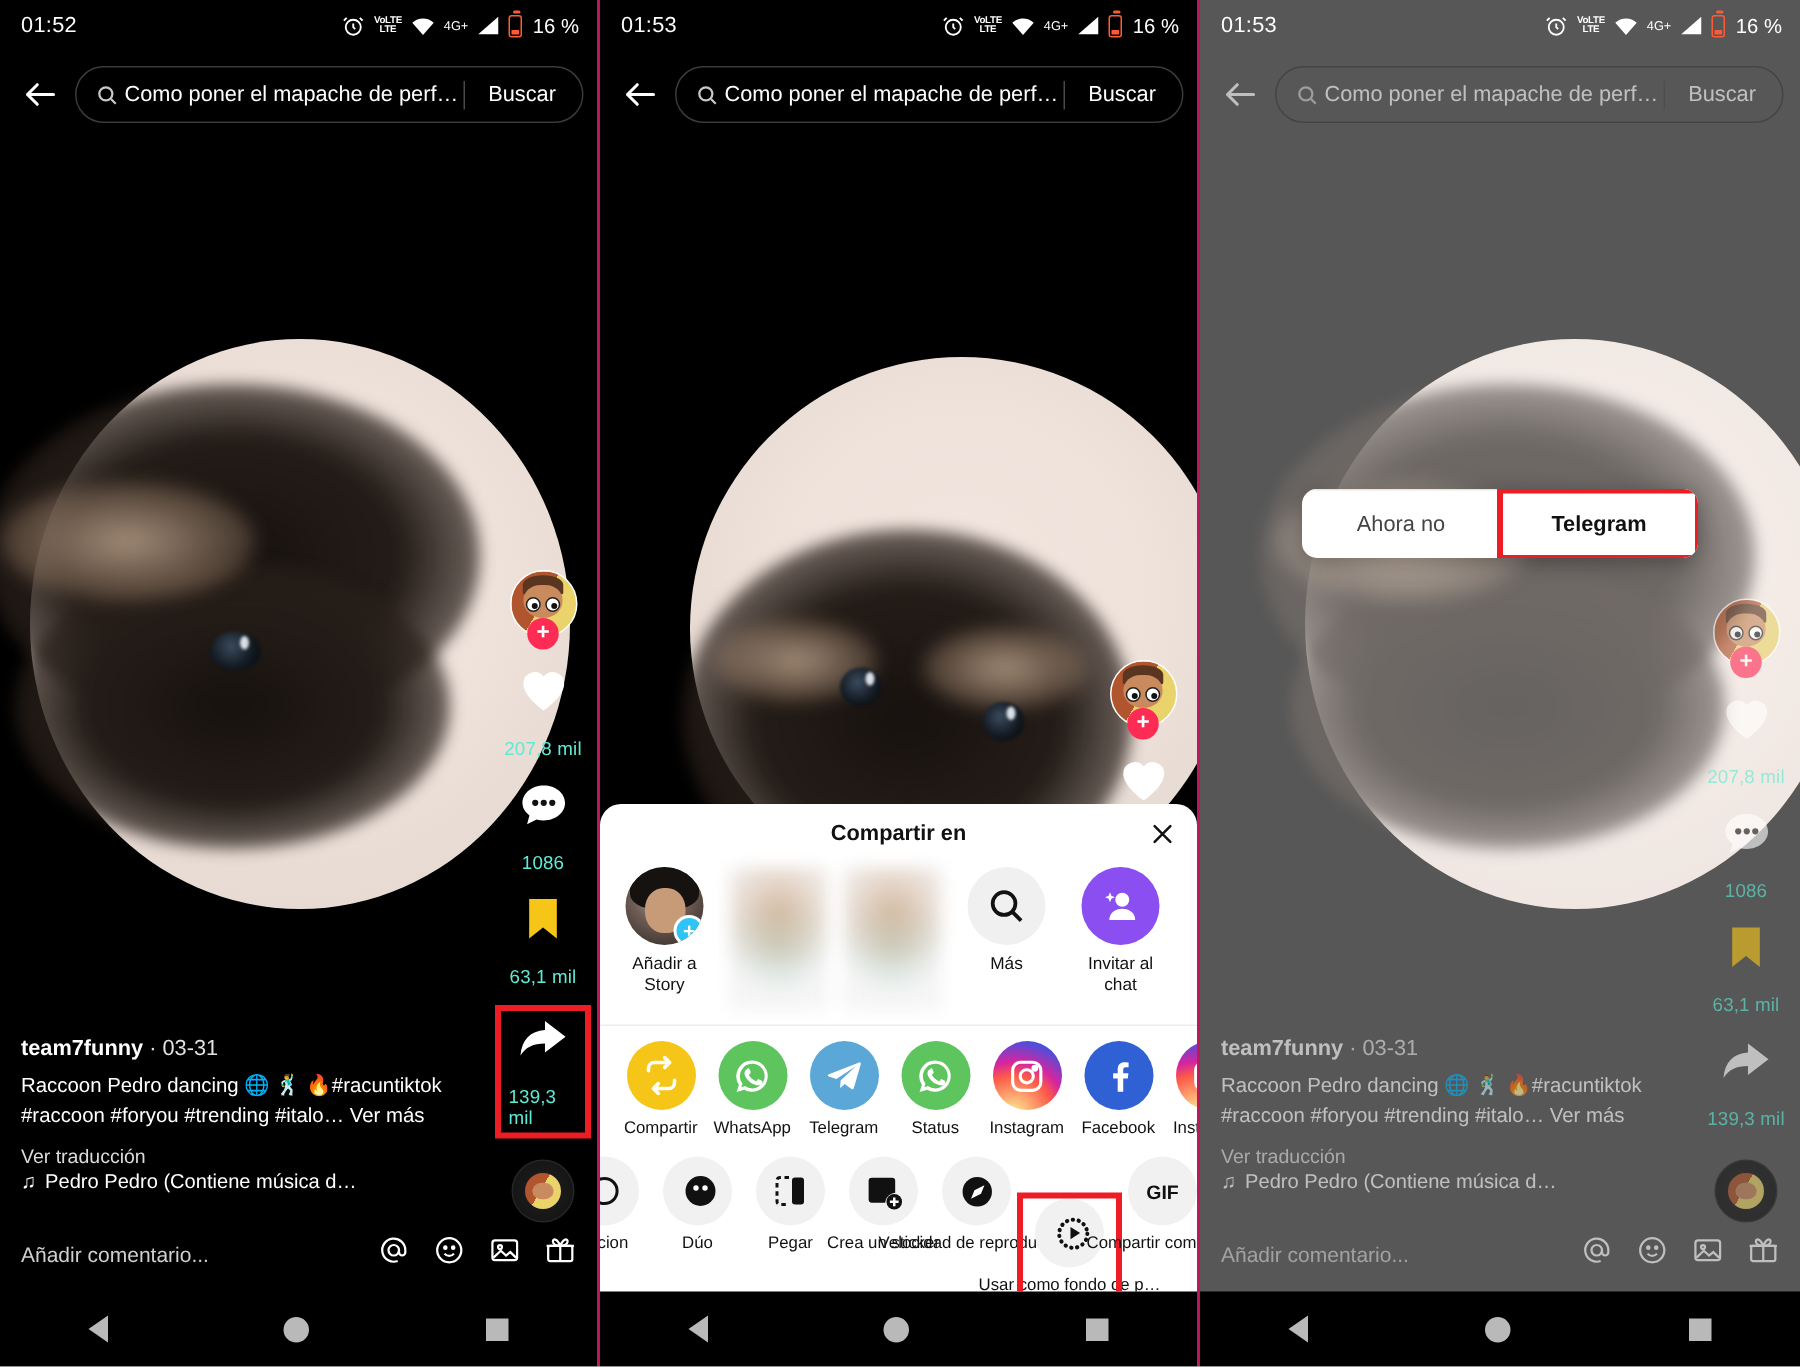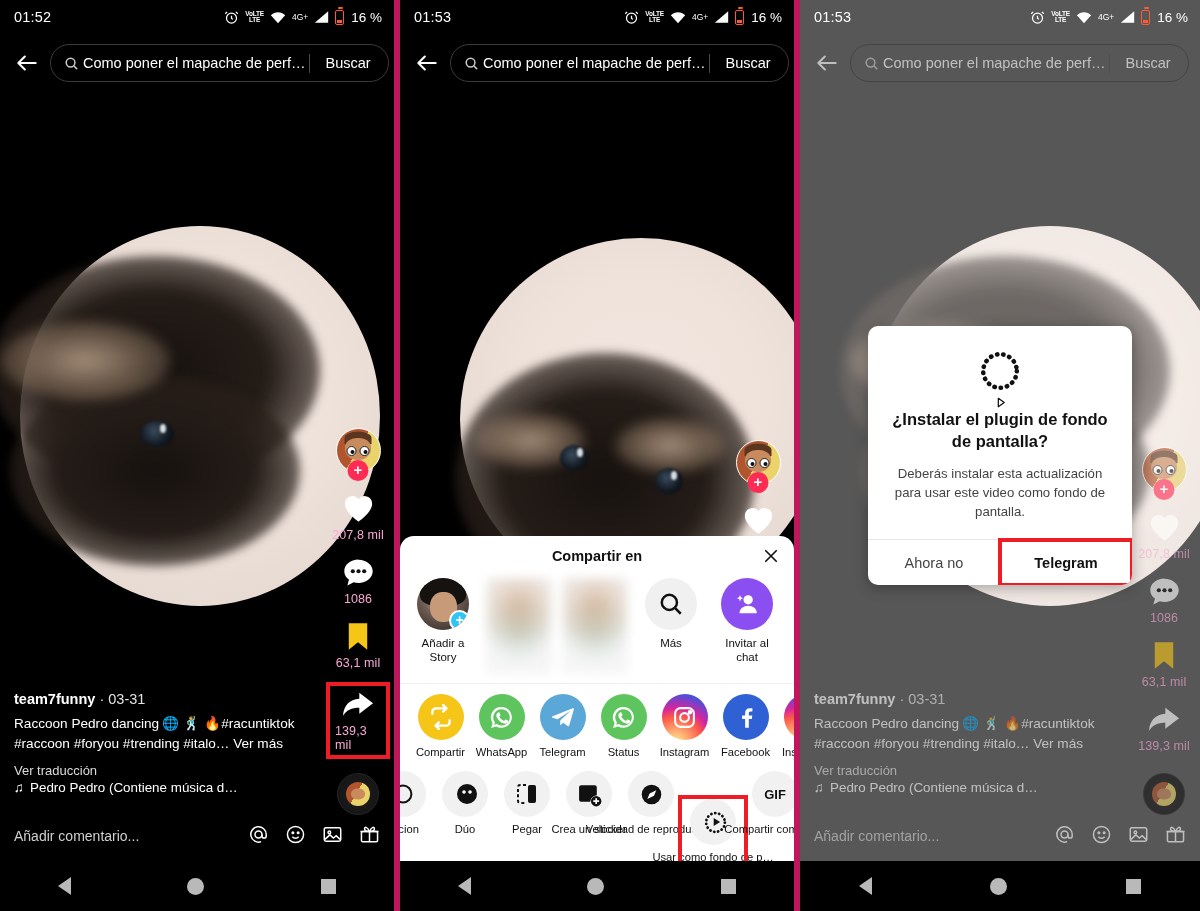--- a/index.html
+++ b/index.html
@@ -8,21 +8,21 @@
     background: #ffffff;
     font-family: "Liberation Sans", sans-serif;
     overflow: hidden;
   }
   .screens { display: flex; width: 1200px; height: 911px; }
   .panel {
     position: relative;
     width: 400px; height: 911px;
     background: #000;
     overflow: hidden;
-    border-right: 6px solid #be185d;
+    border-right: 2px solid #be185d;
   }
   .panel:last-child { border-right: none; }
 
   
   .statusbar {
     position: absolute; top: 0; left: 0; right: 0; height: 34px;
     display: flex; align-items: center; justify-content: space-between;
     padding: 0 12px 0 14px;
     color: #fff; font-size: 14px; z-index: 40;
   }
@@ -126,21 +126,21 @@
     content:''; position:absolute; left:3px; top:3px; width:4px; height:4px;
     border-radius:50%; background:#111;
   }
   .plus-badge {
     position: absolute; bottom: -8px; left: 50%; transform: translateX(-50%);
     width: 21px; height: 21px; border-radius: 50%; background: #fe2c55;
     color:#fff; font-size: 15px; line-height: 19px; text-align:center; font-weight: 700;
   }
   .rail-item { display:flex; flex-direction:column; align-items:center; margin-bottom: 16px; }
   .rail-item svg { display:block; }
-  .rail-count { color:#f9a8d4; font-size: 12.5px; margin-top: 5px; letter-spacing:.1px; }
+  .rail-count { color:#5eead4; font-size: 12.5px; margin-top: 17px; letter-spacing:.1px; }
   .disc {
     width: 42px; height: 42px; border-radius: 50%;
     background: radial-gradient(circle at 50% 50%, #b1552e 0%, #b1552e 34%, #1b1b1b 35%, #111 100%);
     border: 1px solid #262626; position:relative; overflow:hidden; margin-top: 4px;
   }
   .disc .dface { position:absolute; left:50%; top:50%; transform:translate(-50%,-50%);
     width:24px; height:24px; border-radius:50%;
     background: linear-gradient(120deg,#b1552e 0%,#b1552e 45%, #e9d36a 45%, #e9d36a 100%); }
   .disc .dface::after{ content:''; position:absolute; left:50%; top:52%; transform:translate(-50%,-50%);
     width:14px; height:11px; border-radius:46%; background:#c98a5e;}
@@ -821,32 +821,20 @@
             </svg></span>
         <span><svg width="21" height="21" viewBox="0 0 24 24" fill="none" stroke="#fff" stroke-width="1.7">
               <rect x="2.8" y="8.6" width="18.4" height="11.6" rx="1.4"></rect>
               <path d="M1.6 8.6h20.8M12 8.6v11.6"></path>
               <path d="M12 8.6C9.4 8.6 6.4 7.6 6.4 5.4S9.4 2.4 12 8.6zM12 8.6c2.6 0 5.6-1 5.6-3.2S14.6 2.4 12 8.6z"></path>
             </svg></span>
       </span>
     </div>
 
     <div class="dialog">
-      <div class="dlg-body">
-        <div class="dlg-icon">
-          <svg width="42" height="42" viewBox="0 0 24 24" fill="none" stroke="#111" stroke-width="2.6" stroke-linecap="round" stroke-dasharray="0.2 3.4">
-              <circle cx="12" cy="12" r="9.6"></circle>
-            </svg>
-          <svg style="margin-top:-30px" width="15" height="15" viewBox="0 0 24 24" fill="none" stroke="#111" stroke-width="2" stroke-linejoin="round">
-              <path d="M8.5 5.2 18 12l-9.5 6.8V5.2z"></path>
-            </svg>
-        </div>
-        <div class="dlg-title">¿Instalar el plugin de fondo de pantalla?</div>
-        <div class="dlg-msg">Deberás instalar esta actualización para usar este video como fondo de pantalla.</div>
-      </div>
       <div class="dlg-actions">
         <div class="dlg-btn secondary">Ahora no</div>
         <div class="dlg-btn primary hl">Telegram</div>
       </div>
     </div>
 
     <div class="navbar">
       <span class="nav-back"></span>
       <span class="nav-home"></span>
       <span class="nav-rec"></span>

